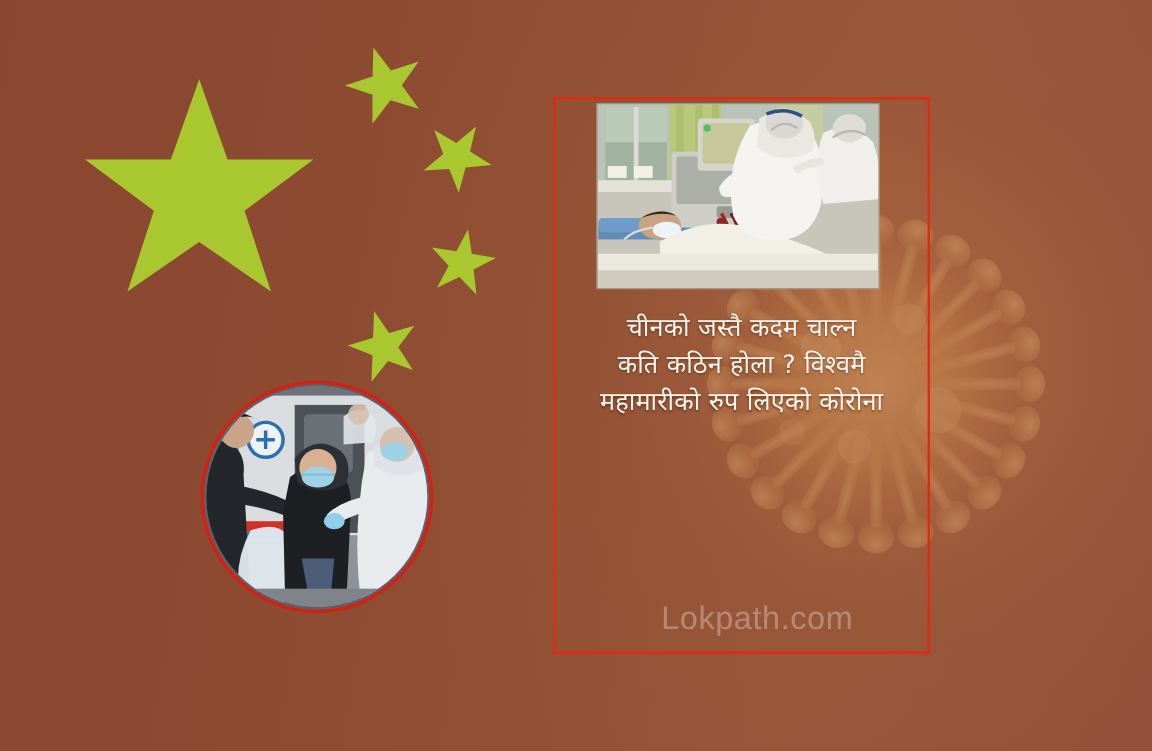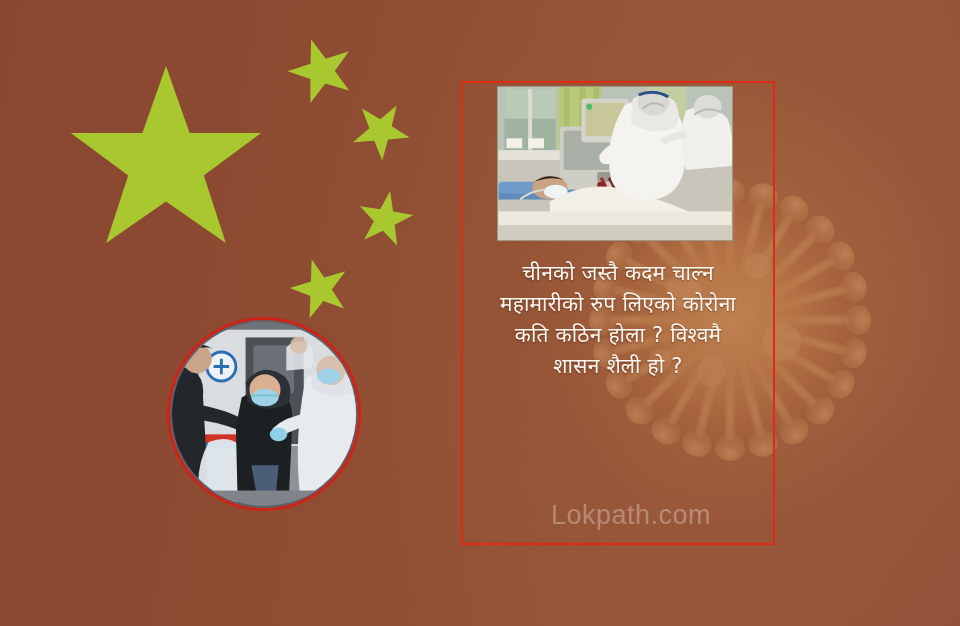--- a/index.html
+++ b/index.html
@@ -330,20 +330,19 @@
 
       <path d="M190 24 q24 -12 42 8 q8 20 4 48 l-46 4 q-10 -34 0 -60 z" fill="#f0efeb"></path>
       <ellipse cx="212" cy="20" rx="14" ry="12" fill="#dddcd7"></ellipse>
       <path d="M198 28 q14 -10 28 -2" stroke="#b9b8b3" stroke-width="2" fill="none"></path>
       <path d="M190 48 q-16 2 -24 8" stroke="#e6e5e0" stroke-width="7" fill="none"></path>
     </svg>
   </div>
 
   <div class="headline">
     <span class="hl">चीनको जस्तै कदम चाल्न</span>
+    <span class="hl">कति कठिन होला ? विश्वमै</span>
     <span class="hl">महामारीको रुप लिएको कोरोना</span>
-    <span class="hl">कति कठिन होला ? विश्वमै</span>
-    <span class="hl">शासन शैली हो ?</span>
   </div>
 
   <div class="watermark">Lokpath.com</div>
 
 </div>
 
 </body></html>

